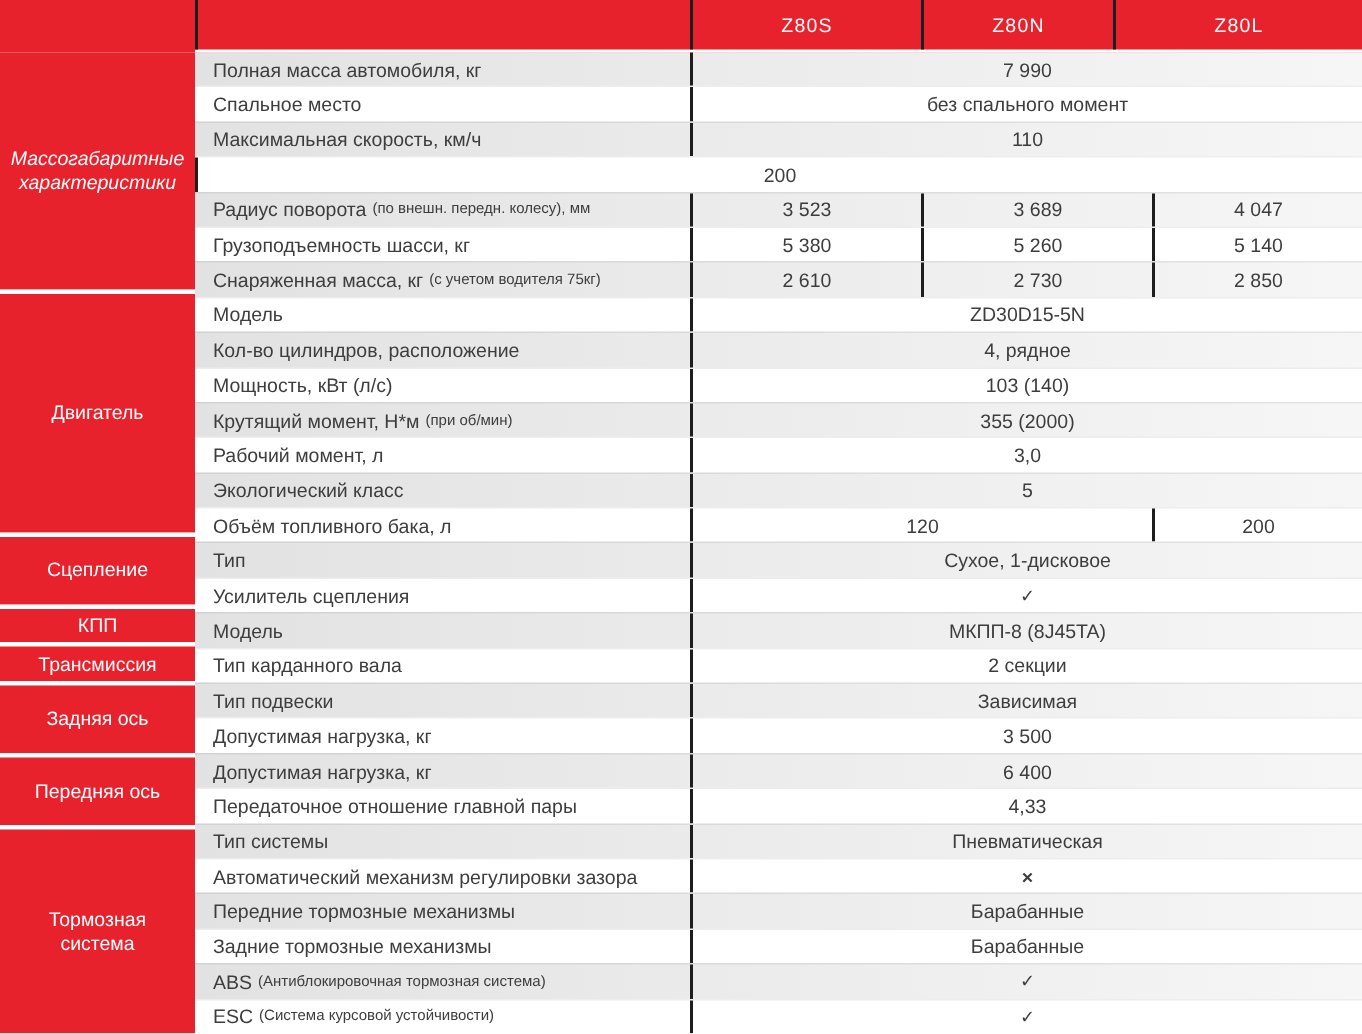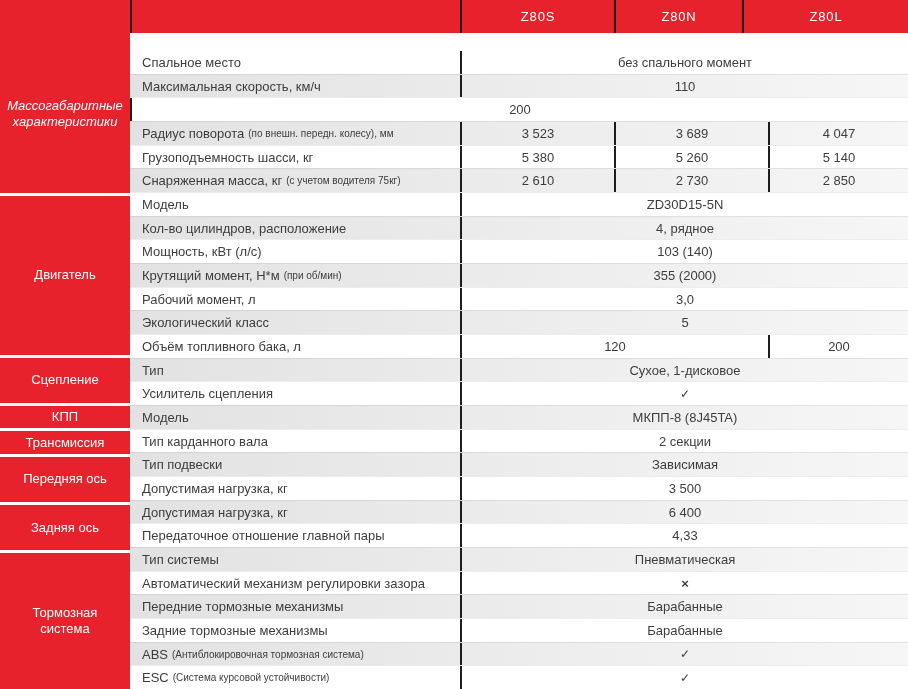--- a/index.html
+++ b/index.html
@@ -8,21 +8,21 @@
 
   
   .left-col { width:130px; display:flex; flex-direction:column; flex-shrink:0; }
   .left-head { height:35px; flex-shrink:0; background:var(--red); }
   .cats { flex:1; display:flex; flex-direction:column; }
   .cat { background:var(--red); color:#fff; display:flex; align-items:center; justify-content:center;
          text-align:center; font-size:13px; line-height:1.25; padding:0 8px; border-top:3px solid #fff; }
   .cat.first { border-top:0;font-style:italic; }
 
   
-  .right-col { flex:1; display:flex; flex-direction:column;gap:16px; }
+  .right-col { flex:1; display:flex; flex-direction:column; }
   .head-row { height:35px; flex-shrink:0; display:flex; background:var(--red); border-bottom:2px solid #fff; }
   .head-stub { width:330px; border-left:2px solid var(--line); }
   .head-cell { display:flex; align-items:center; justify-content:center; color:#fff; font-size:13px;
                letter-spacing:0.8px; border-left:2px solid var(--line); }
   .hc1 { width:154px; } .hc2 { width:128px; } .hc3 { flex:1; }
 
   .body { flex:1; display:flex; flex-direction:column; }
   .row { flex:1 1 0; display:flex; border-top:1px solid rgba(0,0,0,0.07); min-height:0; }
   .row:first-child { border-top:0; }
   .row.gray { background:linear-gradient(90deg,#e2e2e2 0%, #f6f6f6 100%); }
@@ -46,36 +46,44 @@
 <div class="spec-table">
 
   <div class="left-col">
     <div class="left-head"></div>
     <div class="cats">
       <div class="cat first" style="flex:7 1 0">Массогабаритные характеристики</div>
       <div class="cat" style="flex:7 1 0">Двигатель</div>
       <div class="cat" style="flex:2 1 0">Сцепление</div>
       <div class="cat" style="flex:1 1 0">КПП</div>
       <div class="cat" style="flex:1 1 0">Трансмиссия</div>
+      <div class="cat" style="flex:2 1 0">Задняя ось</div>
       <div class="cat" style="flex:2 1 0">Передняя ось</div>
-      <div class="cat" style="flex:2 1 0">Задняя ось</div>
       <div class="cat" style="flex:6 1 0">Тормозная система</div>
     </div>
   </div>
 
   <div class="right-col">
     <div class="head-row">
       <div class="head-stub"></div>
       <div class="head-cell hc1">Z80S</div>
       <div class="head-cell hc2">Z80N</div>
       <div class="head-cell hc3">Z80L</div>
     </div>
 
     <div class="body">
 
+      <div class="row gray">
+        <div class="param">
+            <span>Полная масса автомобиля, кг</span>
+          </div>
+        <div class="vals">
+          <div class="cell all">7 990</div>
+        </div>
+      </div>
 
       <div class="row">
         <div class="param">
             <span>Спальное место</span>
           </div>
         <div class="vals">
           <div class="cell all">без спального момент</div>
         </div>
       </div>
 

